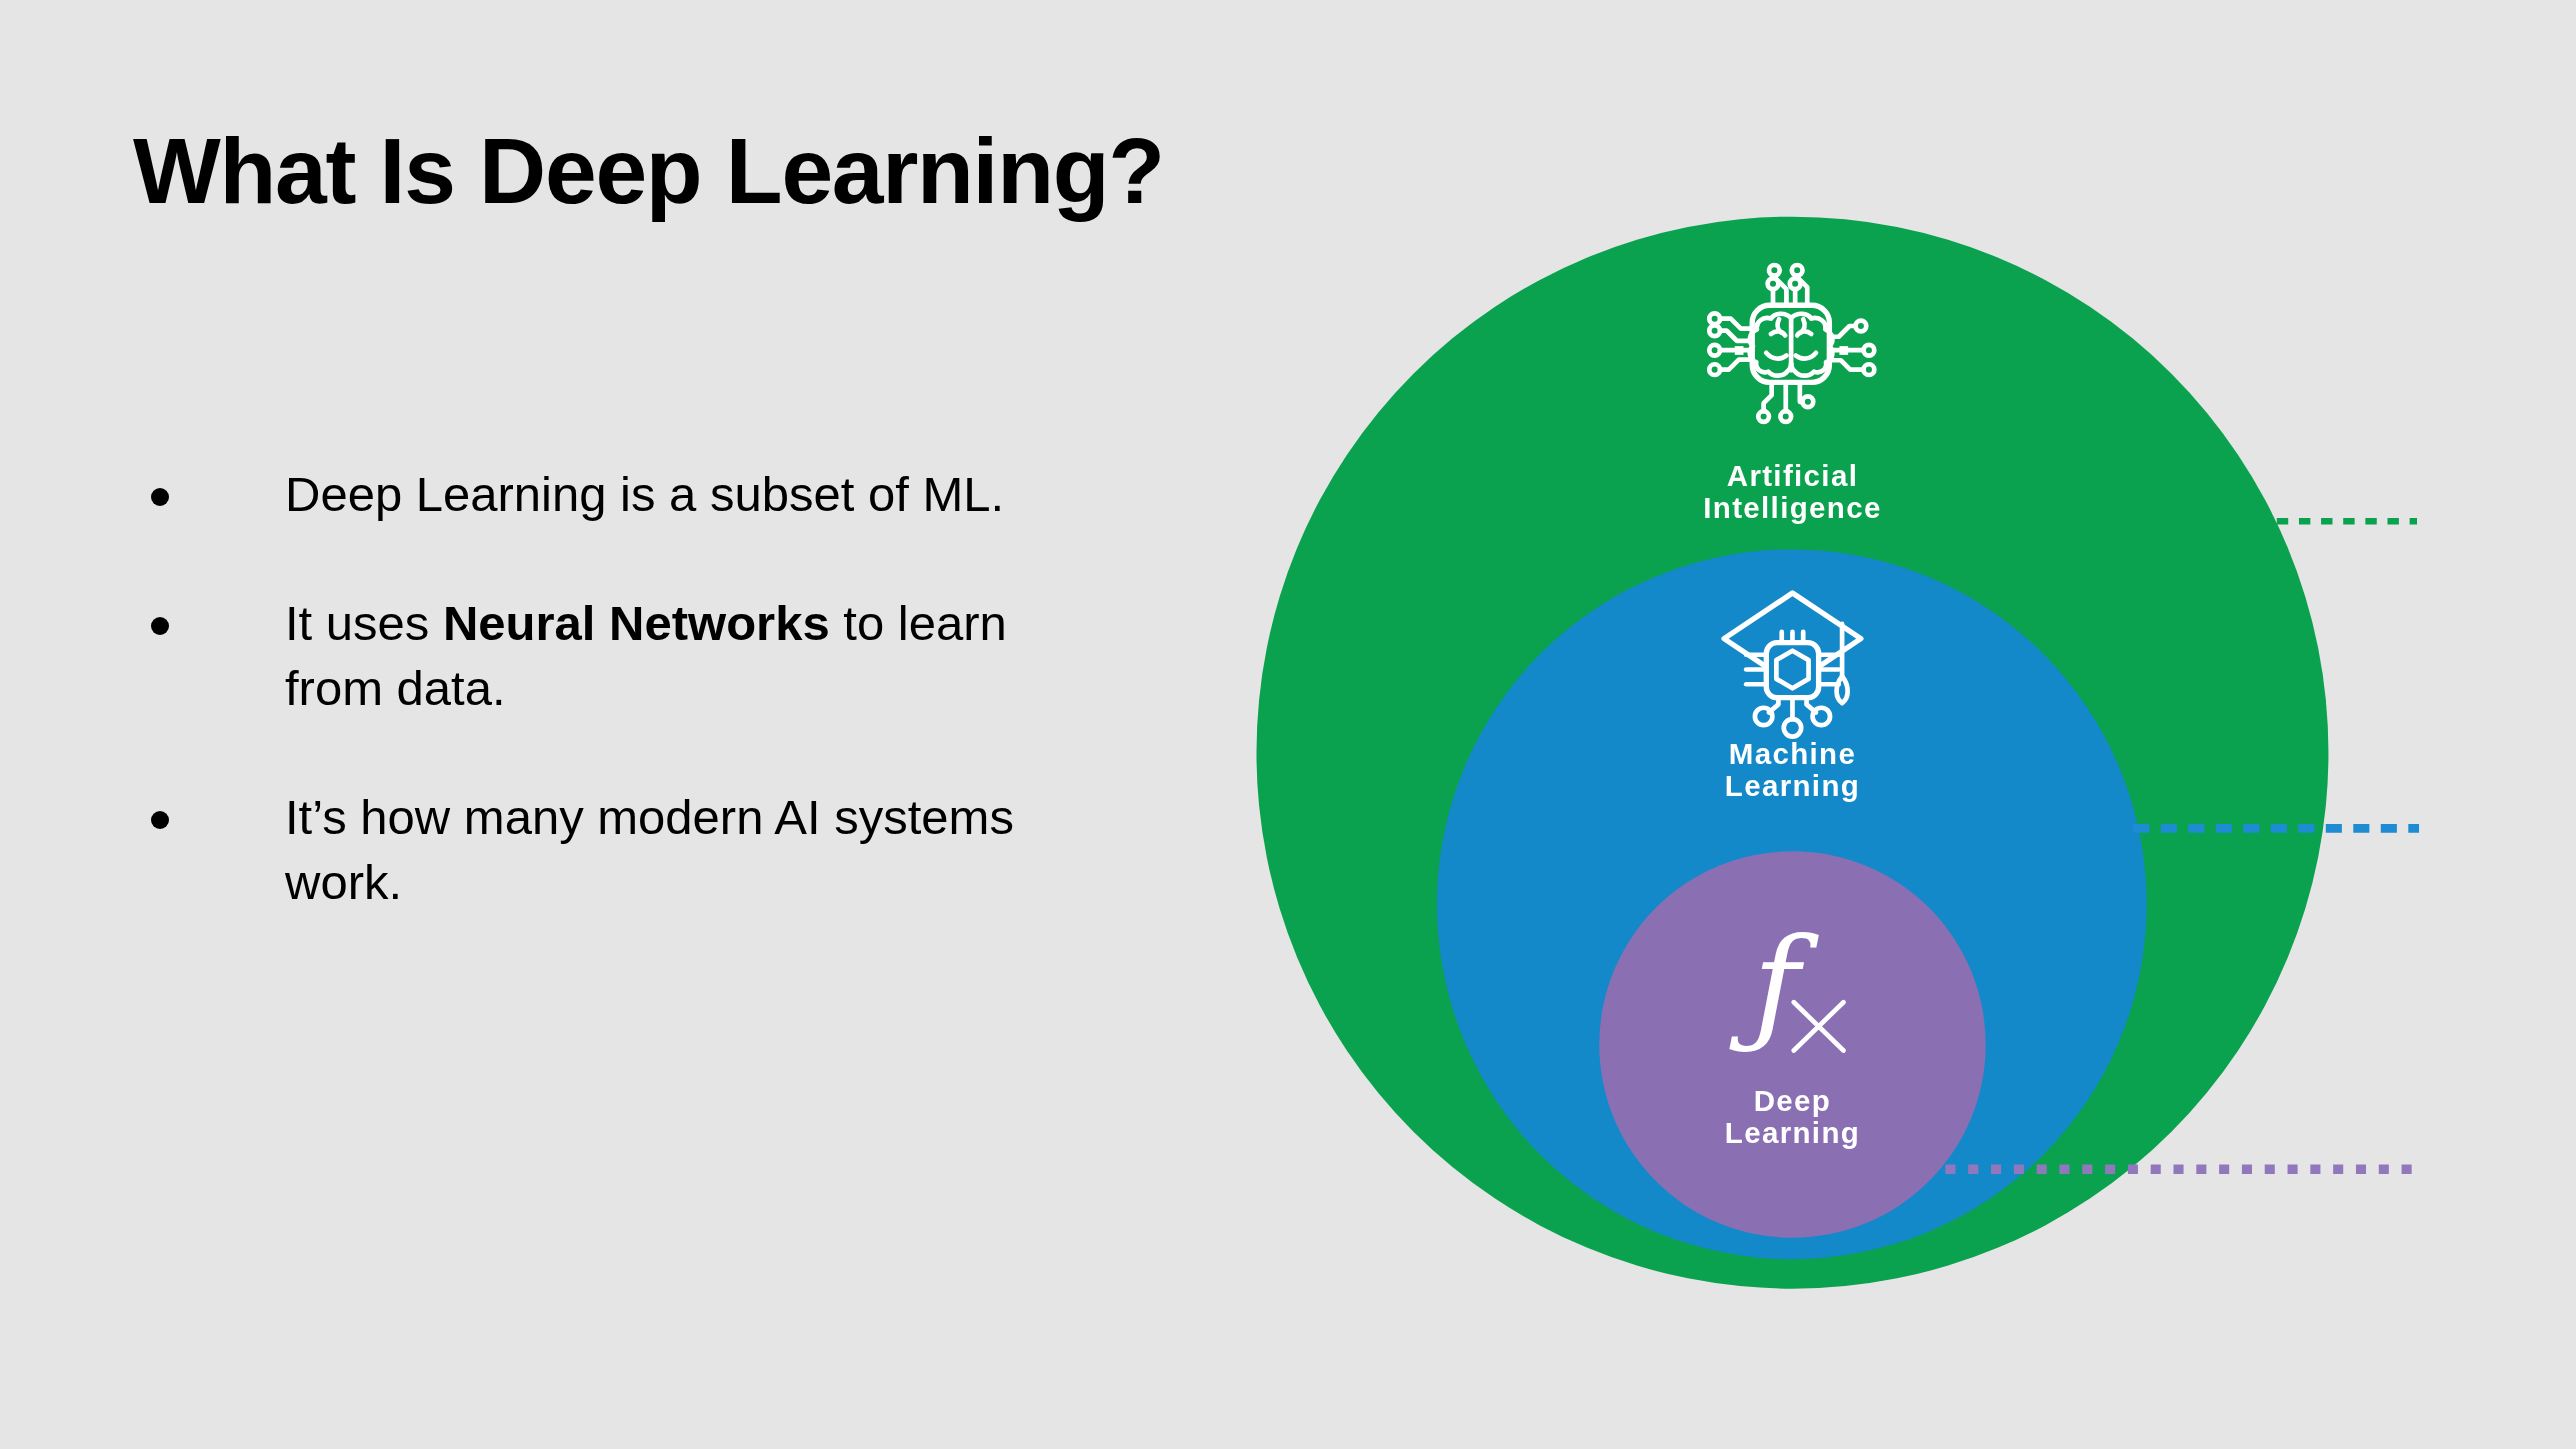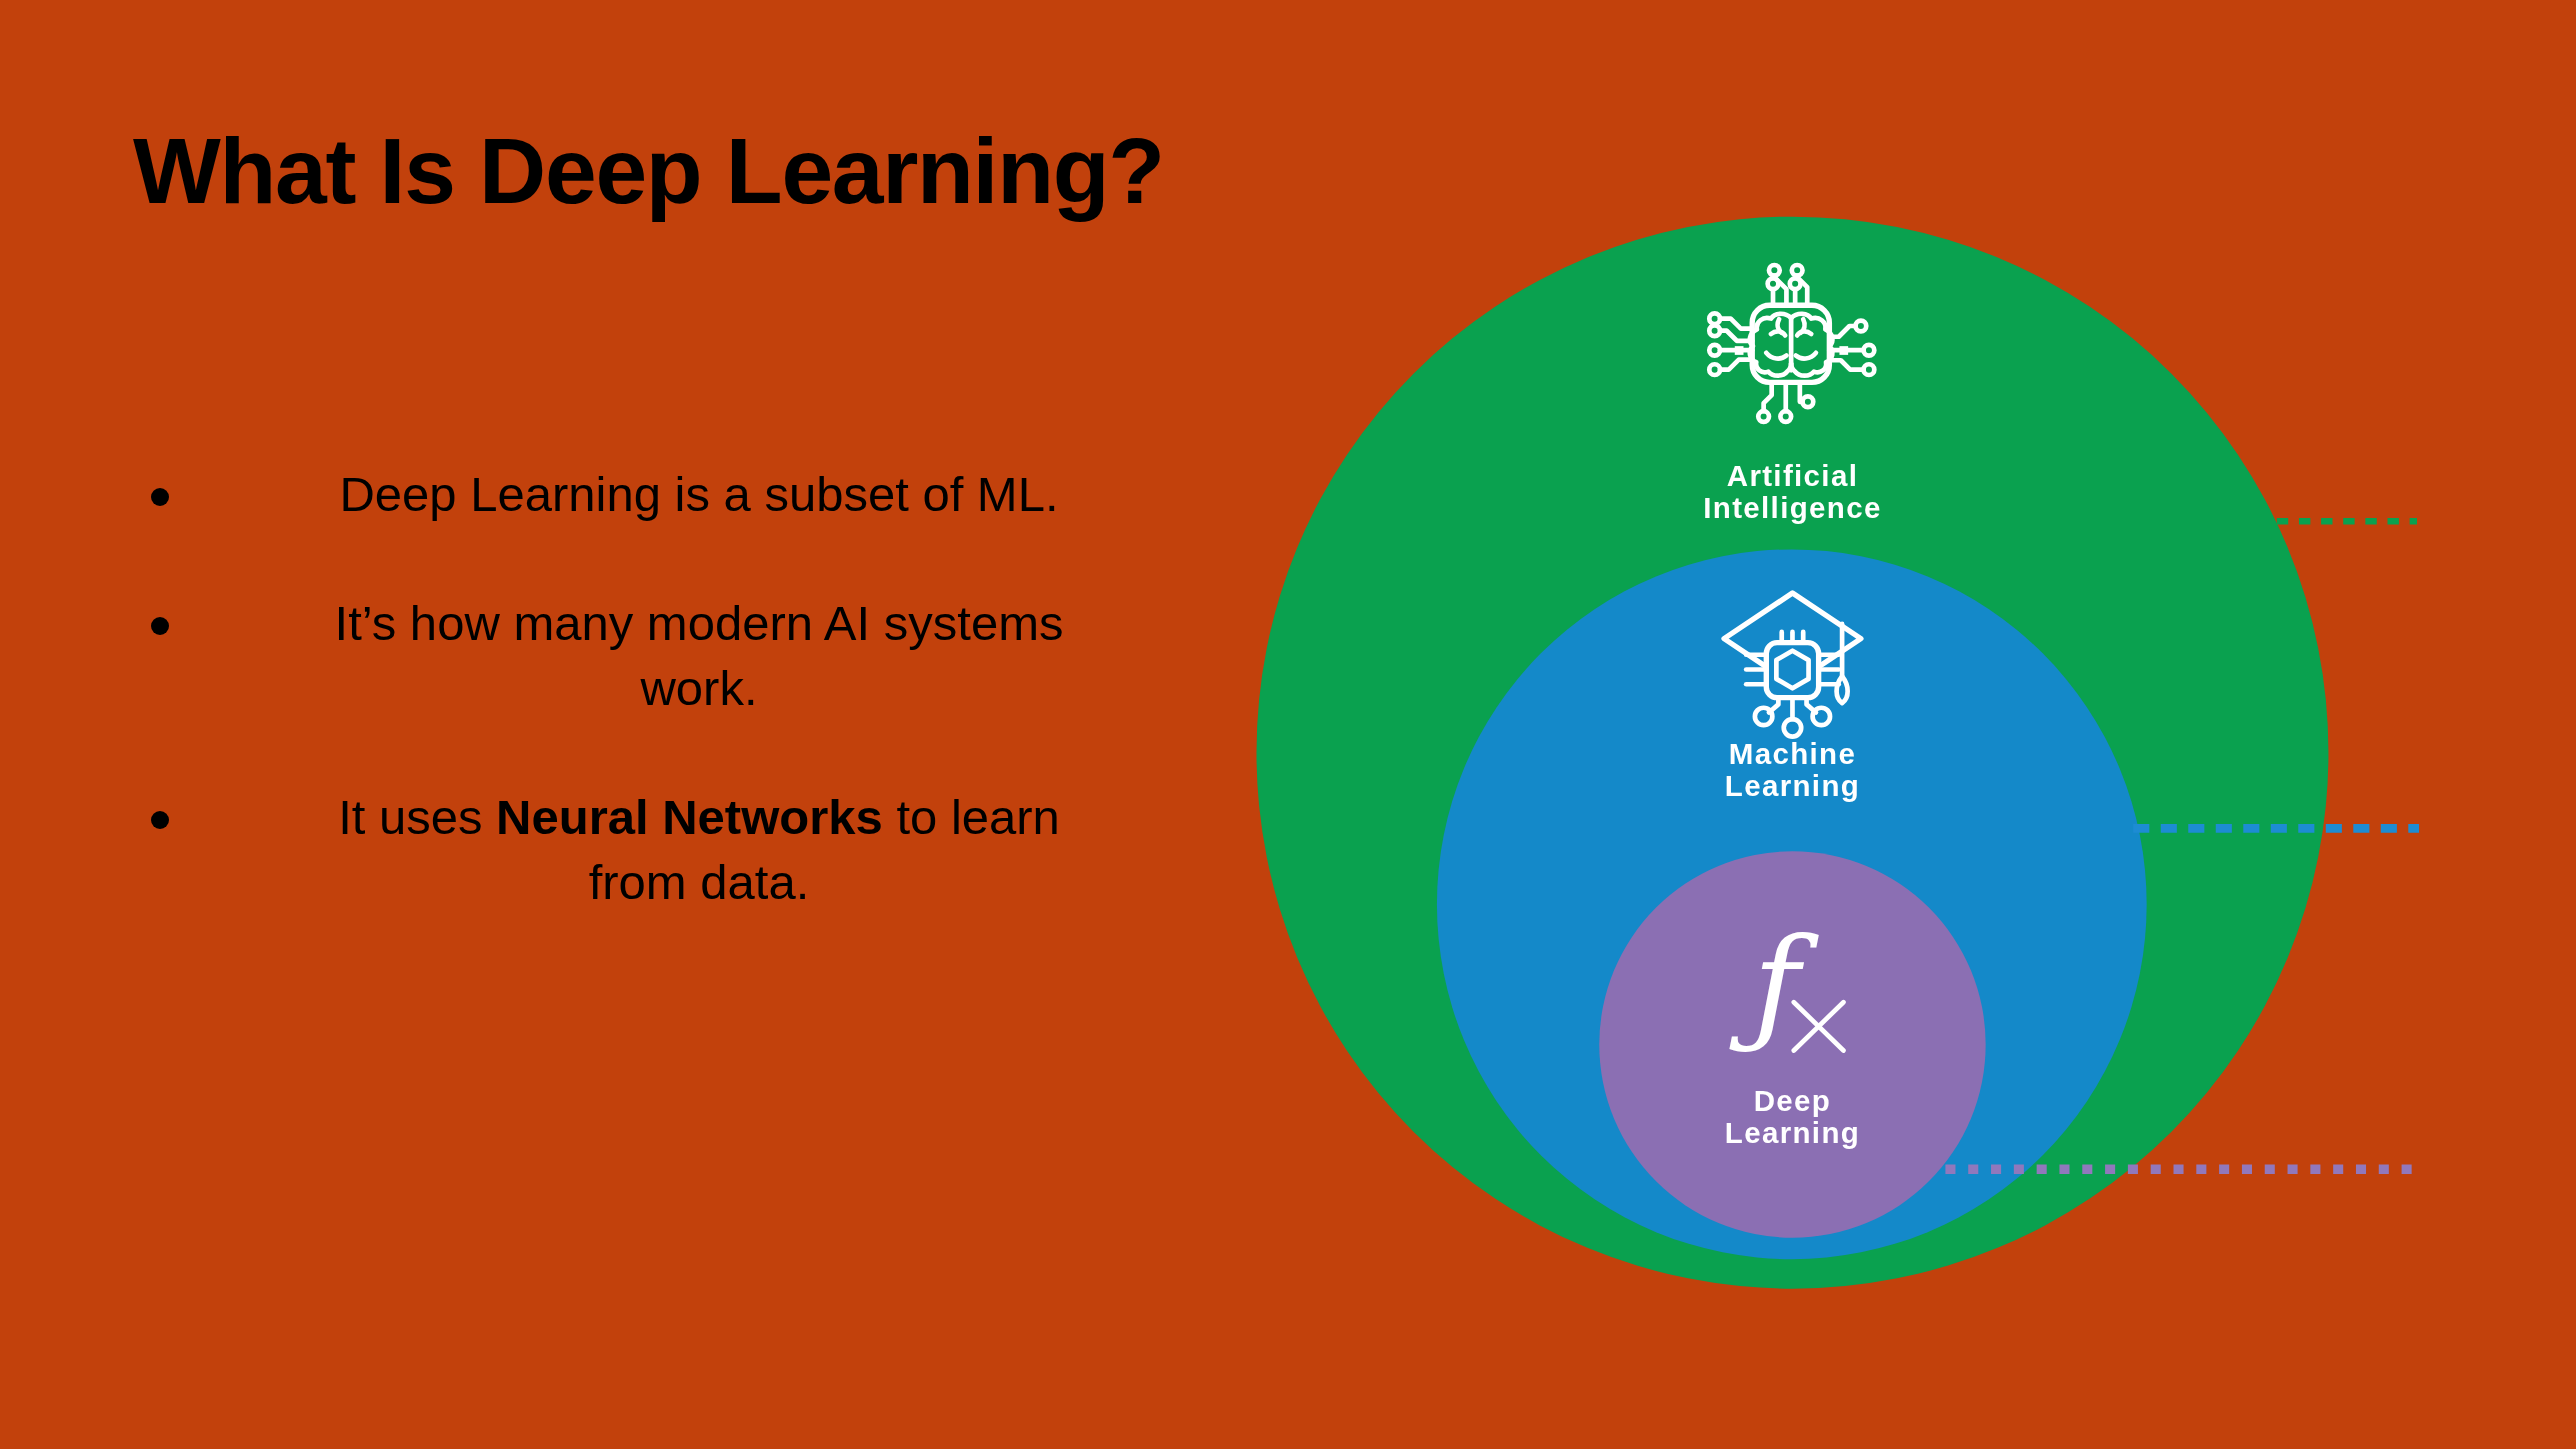--- a/index.html
+++ b/index.html
@@ -1,23 +1,22 @@
 <!DOCTYPE html>
 <html style="font-size:10.7px"><head>
 <meta charset="utf-8">
 <style>
   html,body{margin:0;padding:0;background:#ffffff;}
   .slide{
     position:relative;
     width:2576px;height:1449px;
-    background:#c2410c;
+    background:#e5e5e5;
     overflow:hidden;
     font-family:"Liberation Sans",sans-serif;
     color:#000;
-    text-align:center;
   }
   .title{
     position:absolute;
     left:133px;top:125px;
     margin:0;
     font-size:93px;
     font-weight:700;
     letter-spacing:-1.3px;
     line-height:1;
     color:#000;
@@ -94,25 +93,25 @@
 
   <h1 class="title">What Is Deep Learning?</h1>
 
   <ul class="bullets">
     <li>
       <span class="bullet-dot"></span>
       <div class="bullet-text"><span>Deep Learning is a subset of ML.</span><span class="bold-seg"></span><span></span></div>
     </li>
     <li>
       <span class="bullet-dot"></span>
-      <div class="bullet-text"><span>It’s how many modern AI systems work.</span><span class="bold-seg"></span><span></span></div>
+      <div class="bullet-text"><span>It uses </span><span class="bold-seg">Neural Networks</span><span> to learn from data.</span></div>
     </li>
     <li>
       <span class="bullet-dot"></span>
-      <div class="bullet-text"><span>It uses </span><span class="bold-seg">Neural Networks</span><span> to learn from data.</span></div>
+      <div class="bullet-text"><span>It’s how many modern AI systems work.</span><span class="bold-seg"></span><span></span></div>
     </li>
   </ul>
 
   <svg class="venn" viewBox="0 0 3840 2160" aria-hidden="true">
 
     <circle cx="2672" cy="1122" r="799" fill="#0AA14F"></circle>
     <circle cx="2671" cy="1348" r="529" fill="#1489C9"></circle>
     <circle cx="2672" cy="1557" r="288" fill="#8B6FB3"></circle>
 
     <line class="dash-line" x1="3394" y1="777" x2="3603" y2="777" stroke-width="10" stroke-dasharray="17 16" stroke="#0AA14F"></line>

